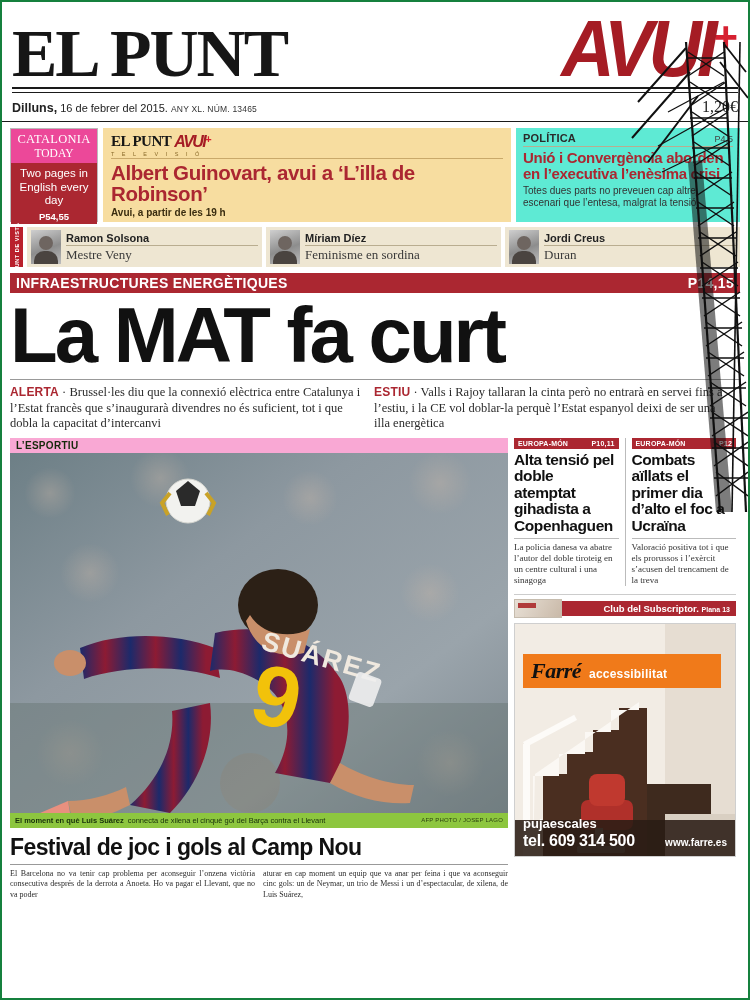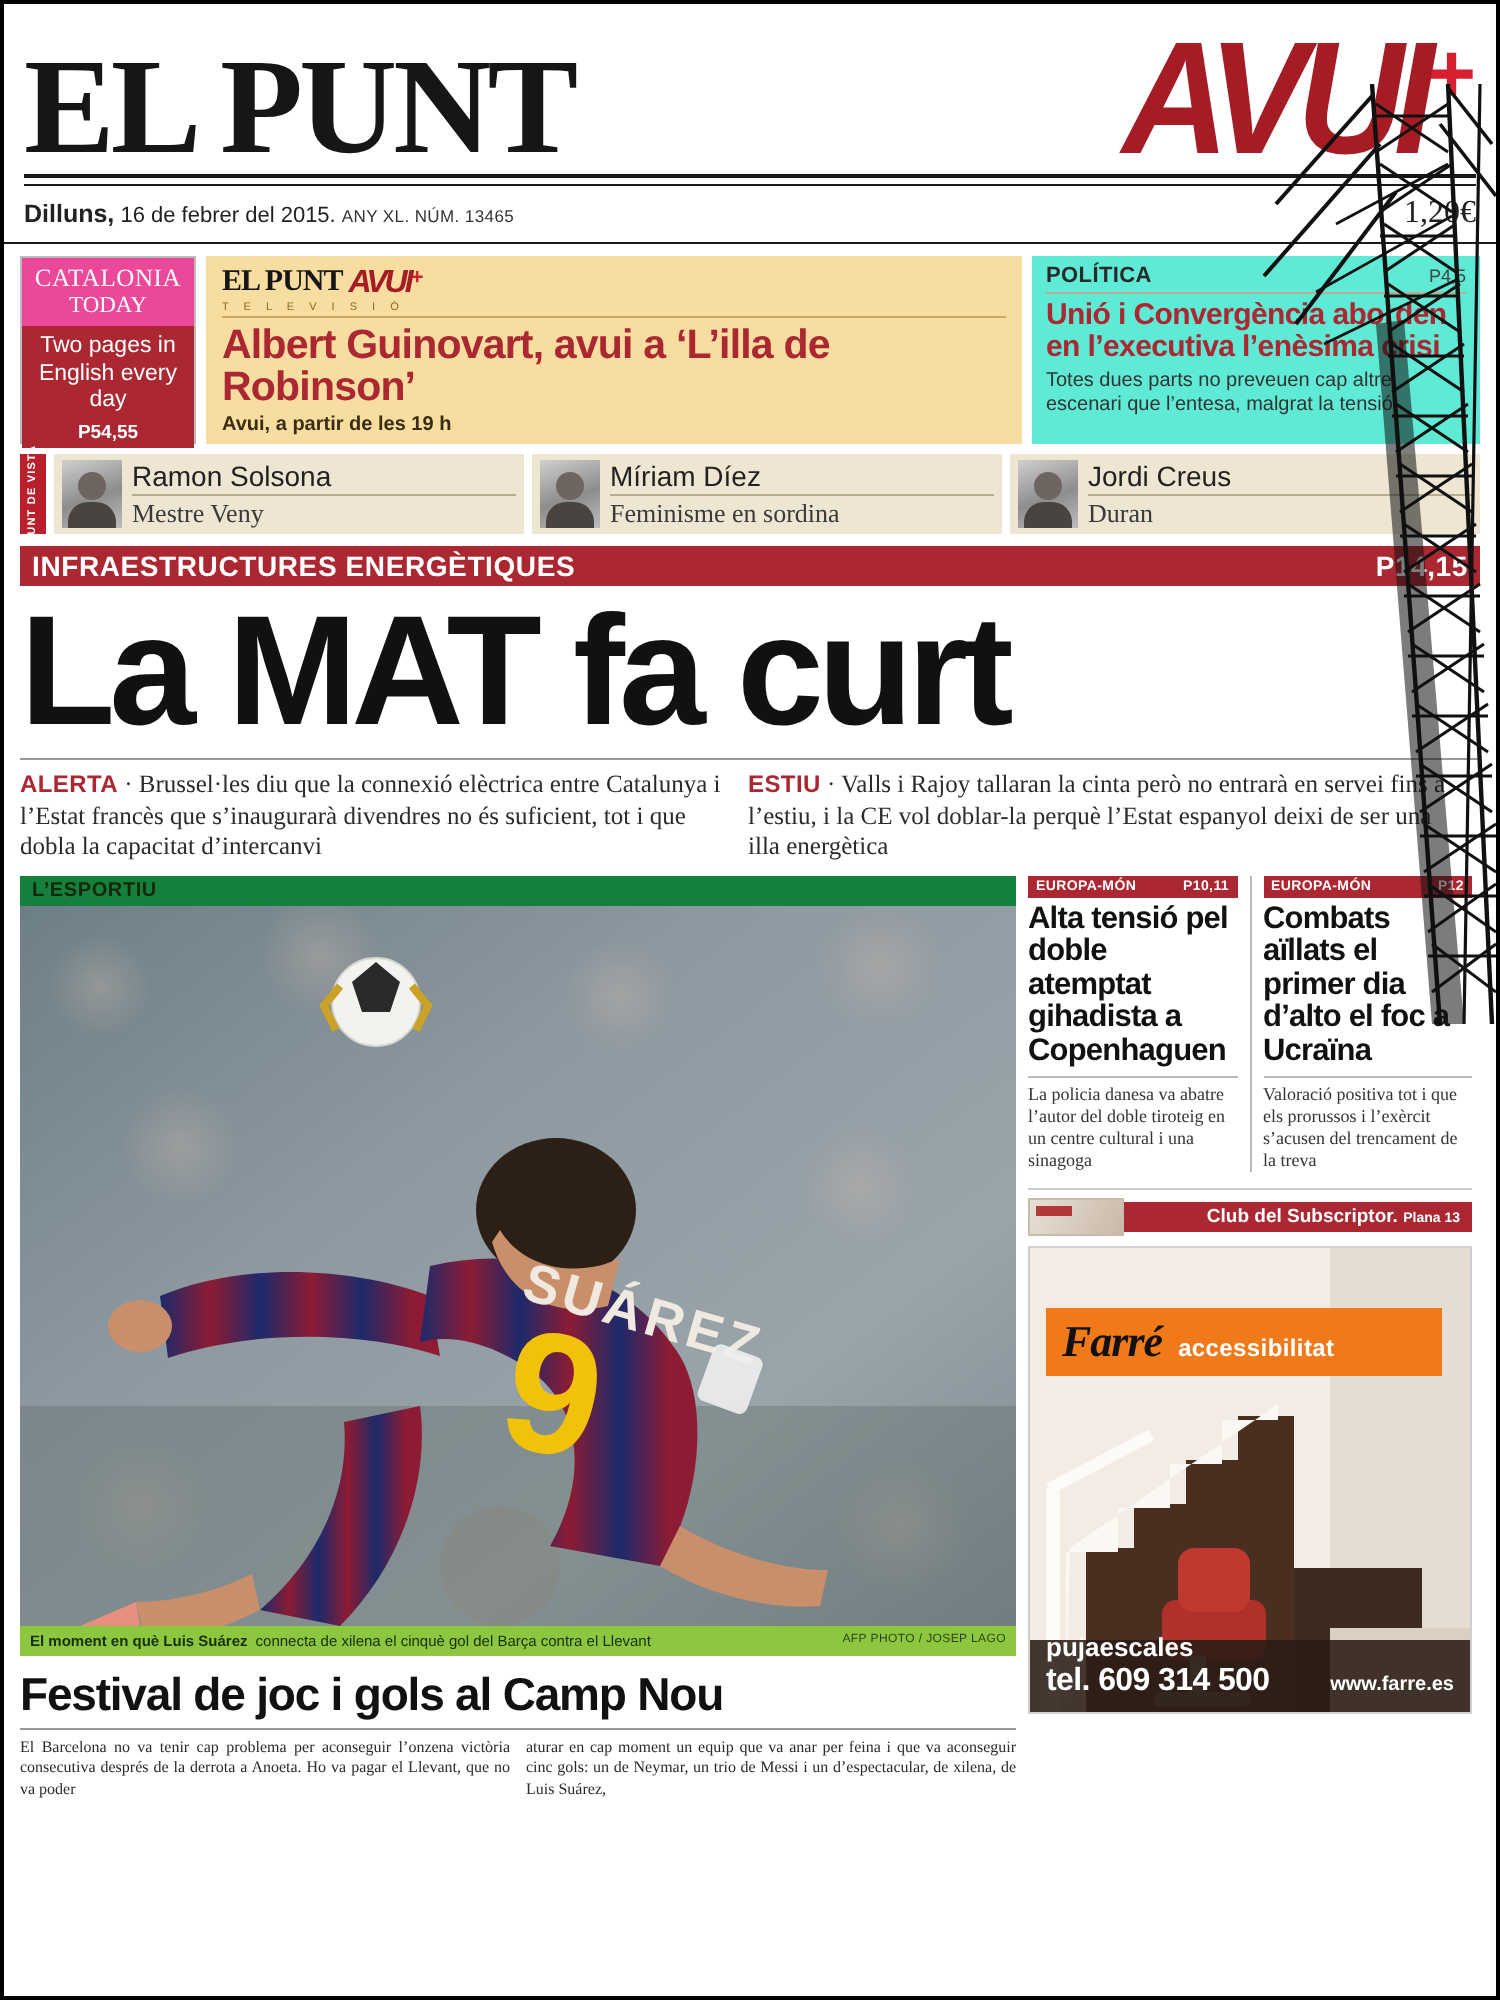--- a/index.html
+++ b/index.html
@@ -4,21 +4,21 @@
 <style>
   html,body{margin:0;padding:0;}
   body{
     width:750px;height:1000px;
     background:#ffffff;
     font-family:"Liberation Sans", sans-serif;
     color:#111;
     overflow:hidden;
     position:relative;
   }
-  .page{position:relative;width:750px;height:1000px;box-sizing:border-box;border:2px solid #000000;background:#fff;overflow:hidden;}
+  .page{position:relative;width:750px;height:1000px;box-sizing:border-box;border:2px solid #15803d;background:#fff;overflow:hidden;}
 
   
   .masthead{position:relative;height:84px;padding:2px 10px 0 10px;box-sizing:border-box;}
   .mast-row{display:flex;align-items:flex-end;justify-content:space-between;height:80px;}
   .mast-punt{
     font-family:"Liberation Serif", serif;
     font-weight:700;font-size:68px;line-height:62px;
     letter-spacing:-2px;color:#161616;white-space:nowrap;
   }
   .mast-avui-wrap{display:flex;align-items:flex-start;line-height:1;}
@@ -67,37 +67,37 @@
   
   .colrow{display:flex;align-items:stretch;margin:5px 8px 0 8px;height:40px;}
   .pv-tag{width:13px;background:#b9202c;color:#fff;font-size:5.5px;font-weight:700;letter-spacing:.6px;
           display:flex;align-items:center;justify-content:center;text-align:center;}
   .pv-tag span{transform:rotate(-90deg);white-space:nowrap;}
   .col-item{flex:1;display:flex;align-items:center;background:#eee6d2;margin-left:4px;padding:2px 4px;box-sizing:border-box;}
   .col-face{width:30px;height:34px;background:linear-gradient(160deg,#cfcfcf,#8d8d8d 55%,#bdbdbd);flex:none;position:relative;overflow:hidden;}
   .col-face::after{content:"";position:absolute;left:8px;top:6px;width:14px;height:14px;border-radius:50%;background:#6e6560;}
   .col-face::before{content:"";position:absolute;left:3px;top:21px;width:24px;height:16px;border-radius:10px 10px 0 0;background:#4a4440;}
   .col-txt{flex:1;margin-left:5px;min-width:0;}
-  .col-name{font-size:14px;font-weight:400;color:#222;border-bottom:1px solid #b9ad90;padding-bottom:1px;}
+  .col-name{font-size:11px;font-weight:700;color:#222;border-bottom:1px solid #b9ad90;padding-bottom:1px;}
   .col-title{font-size:13px;color:#3a3a3a;font-family:"Liberation Serif", serif;line-height:15px;margin-top:1px;white-space:nowrap;overflow:hidden;}
 
   
   .sec-banner{margin:6px 8px 0 8px;background:#ab2731;color:#fff;display:flex;justify-content:space-between;
               align-items:center;padding:2px 6px;font-size:14px;font-weight:700;letter-spacing:.3px;}
   .main-head{margin:0 8px;font-size:78px;line-height:84px;font-weight:700;letter-spacing:-3px;color:#111;
              font-family:"Liberation Sans", sans-serif;}
   .lead-rule{margin:2px 8px 0 8px;border-top:1px solid #999;}
   .leads{display:flex;margin:5px 20px 0 8px;gap:10px;}
   .lead{flex:1;font-size:12.5px;line-height:15.5px;color:#2b2b2b;font-family:"Liberation Serif", serif;}
   .lead b{color:#ab2731;font-family:"Liberation Sans", sans-serif;font-size:12px;letter-spacing:.2px;}
 
   
   .lower{display:flex;margin:6px 8px 0 8px;gap:6px;}
   .sports{width:498px;}
-  .sp-banner{background:#15803d;color:#15290a;font-size:10px;font-weight:700;padding:2px 6px;letter-spacing:.3px;}
+  .sp-banner{background:#f9a8d4;color:#15290a;font-size:10px;font-weight:700;padding:2px 6px;letter-spacing:.3px;}
   .photo{position:relative;width:100%;height:375px;overflow:hidden;background:#7c8b92;}
   .caption{position:absolute;left:0;right:0;bottom:0;background:#8dc63f;color:#17300a;font-size:7.5px;padding:3px 5px;
            display:flex;align-items:center;gap:4px;}
   .caption b{font-size:7.5px;}
   .credit{margin-left:auto;font-size:6px;color:#2c4410;letter-spacing:.2px;}
   .sp-head{font-size:23px;font-weight:700;color:#111;margin-top:6px;letter-spacing:-.6px;}
   .sp-rule{border-top:1px solid #999;margin-top:3px;}
   .sp-cols{display:flex;gap:8px;margin-top:4px;}
   .sp-cols p{flex:1;margin:0;font-size:8px;line-height:10.5px;color:#2b2b2b;font-family:"Liberation Serif", serif;text-align:justify;}
 

